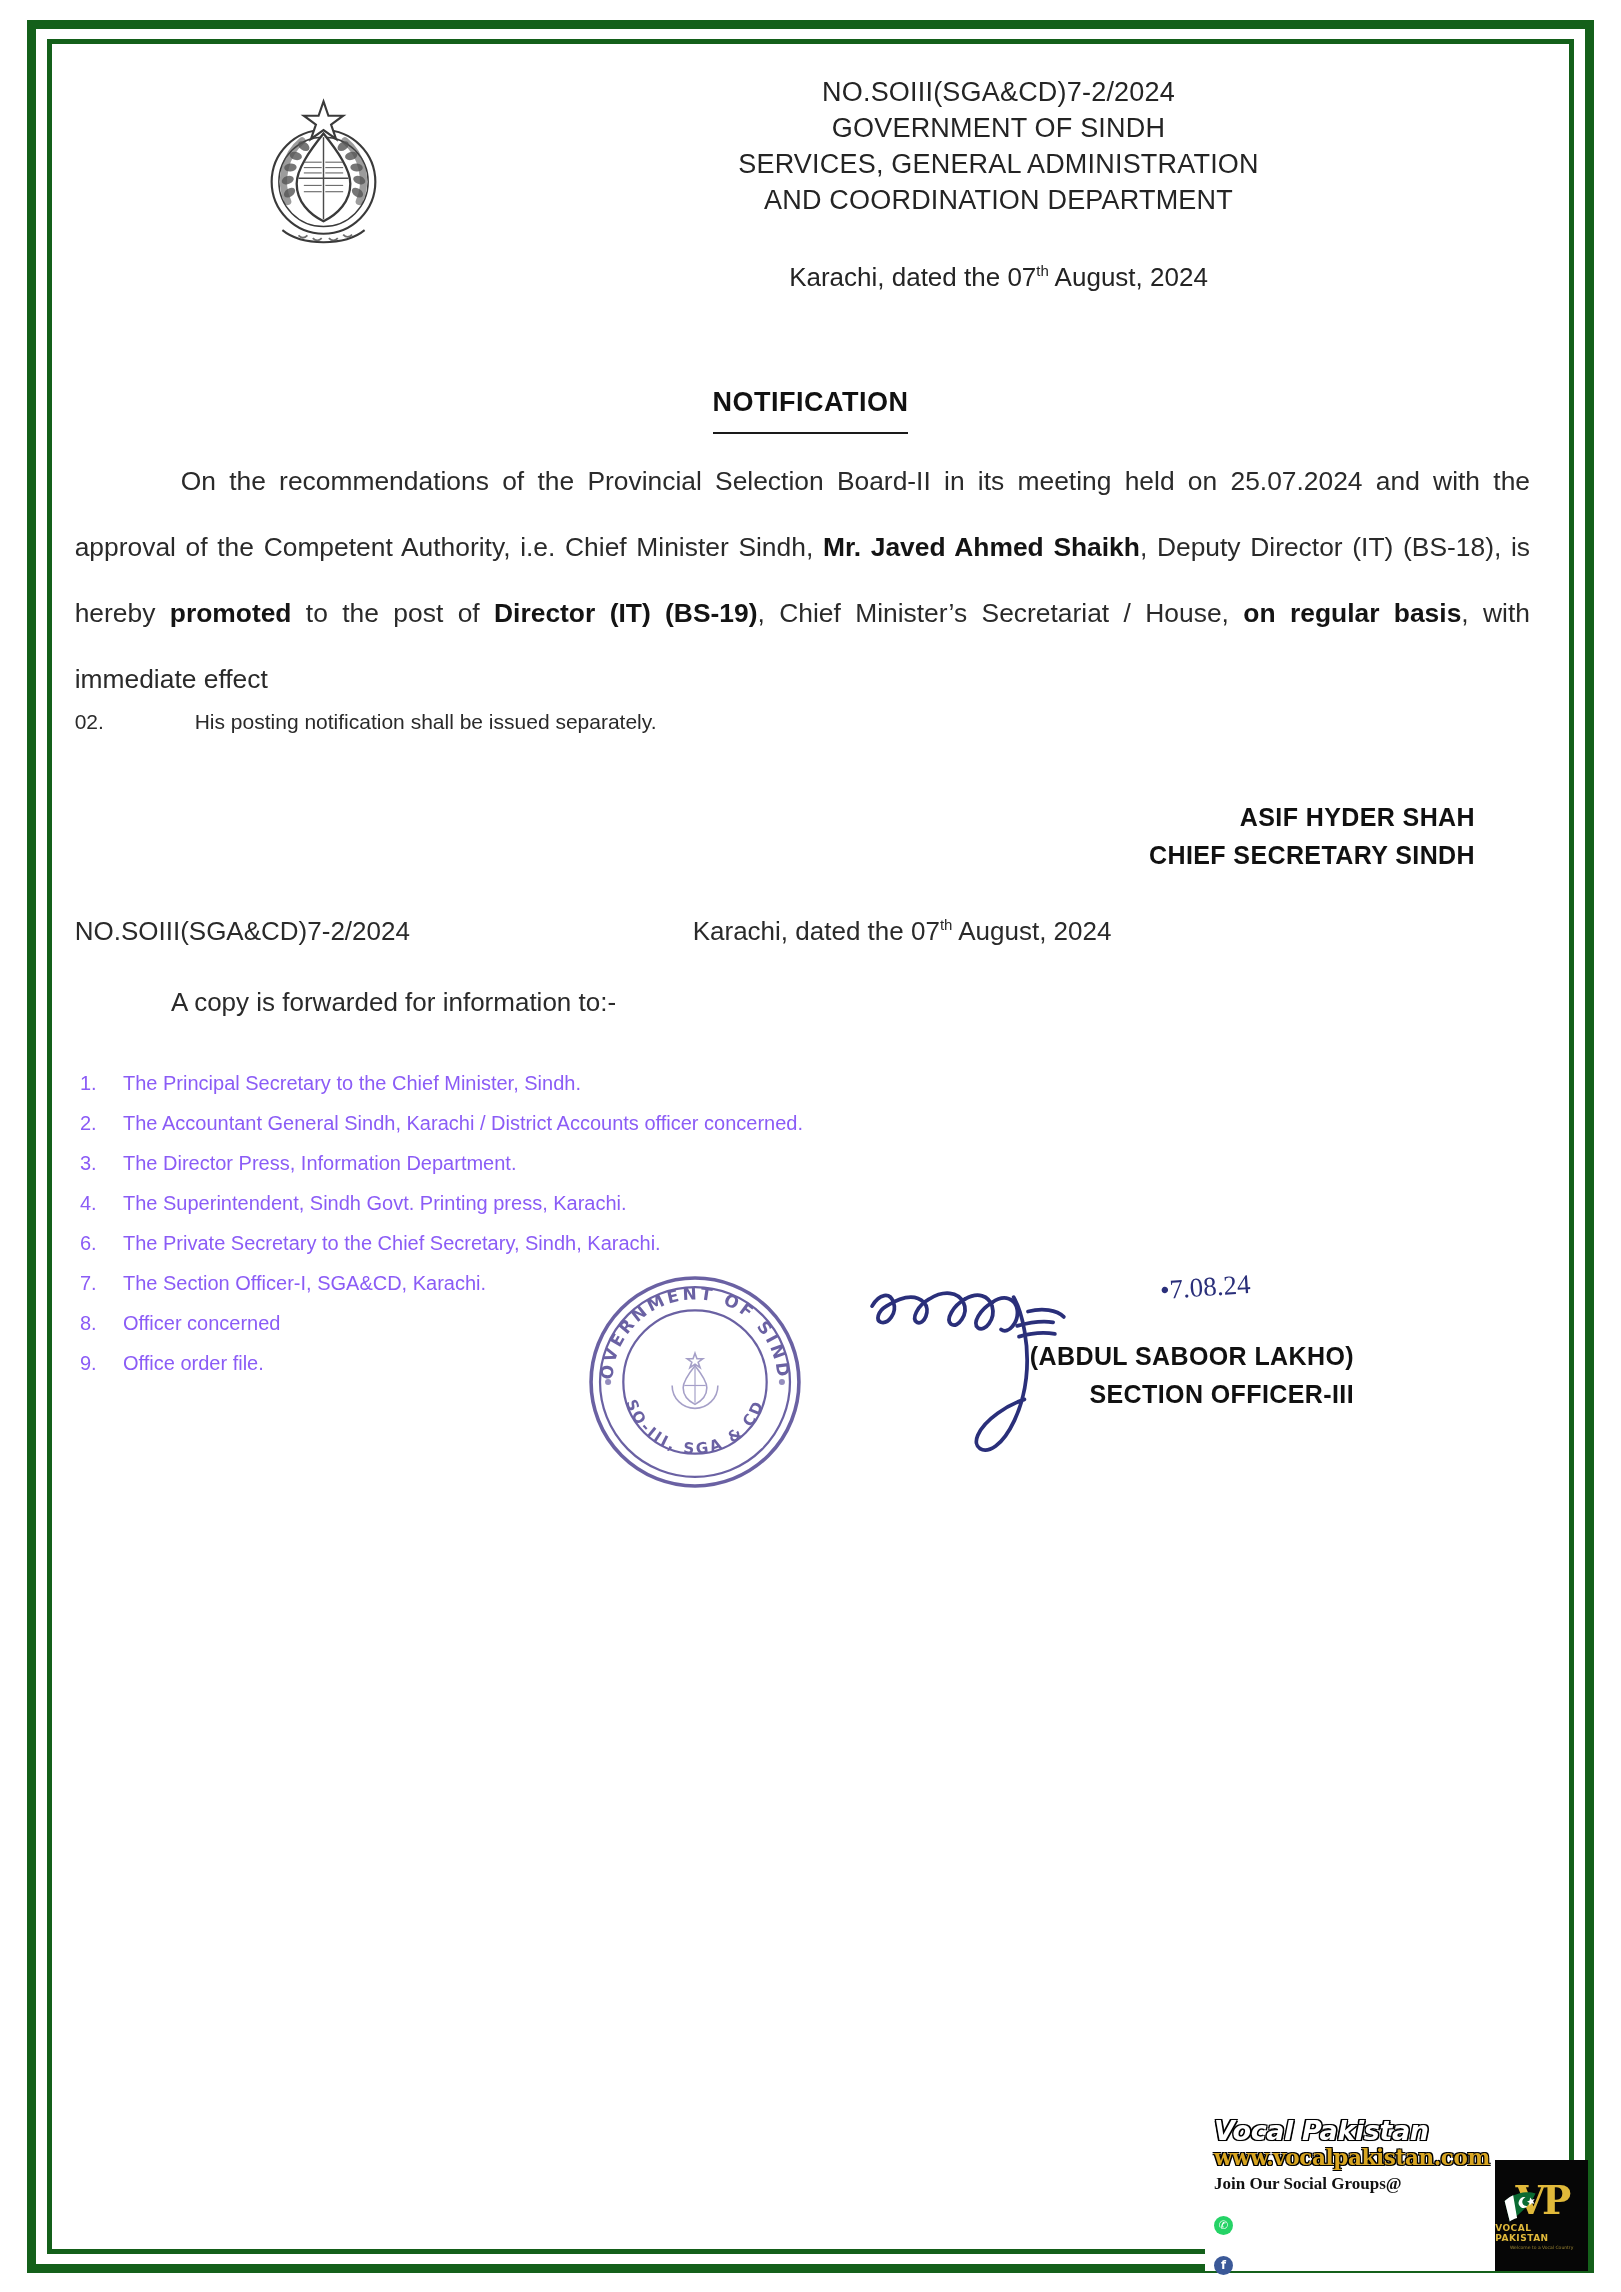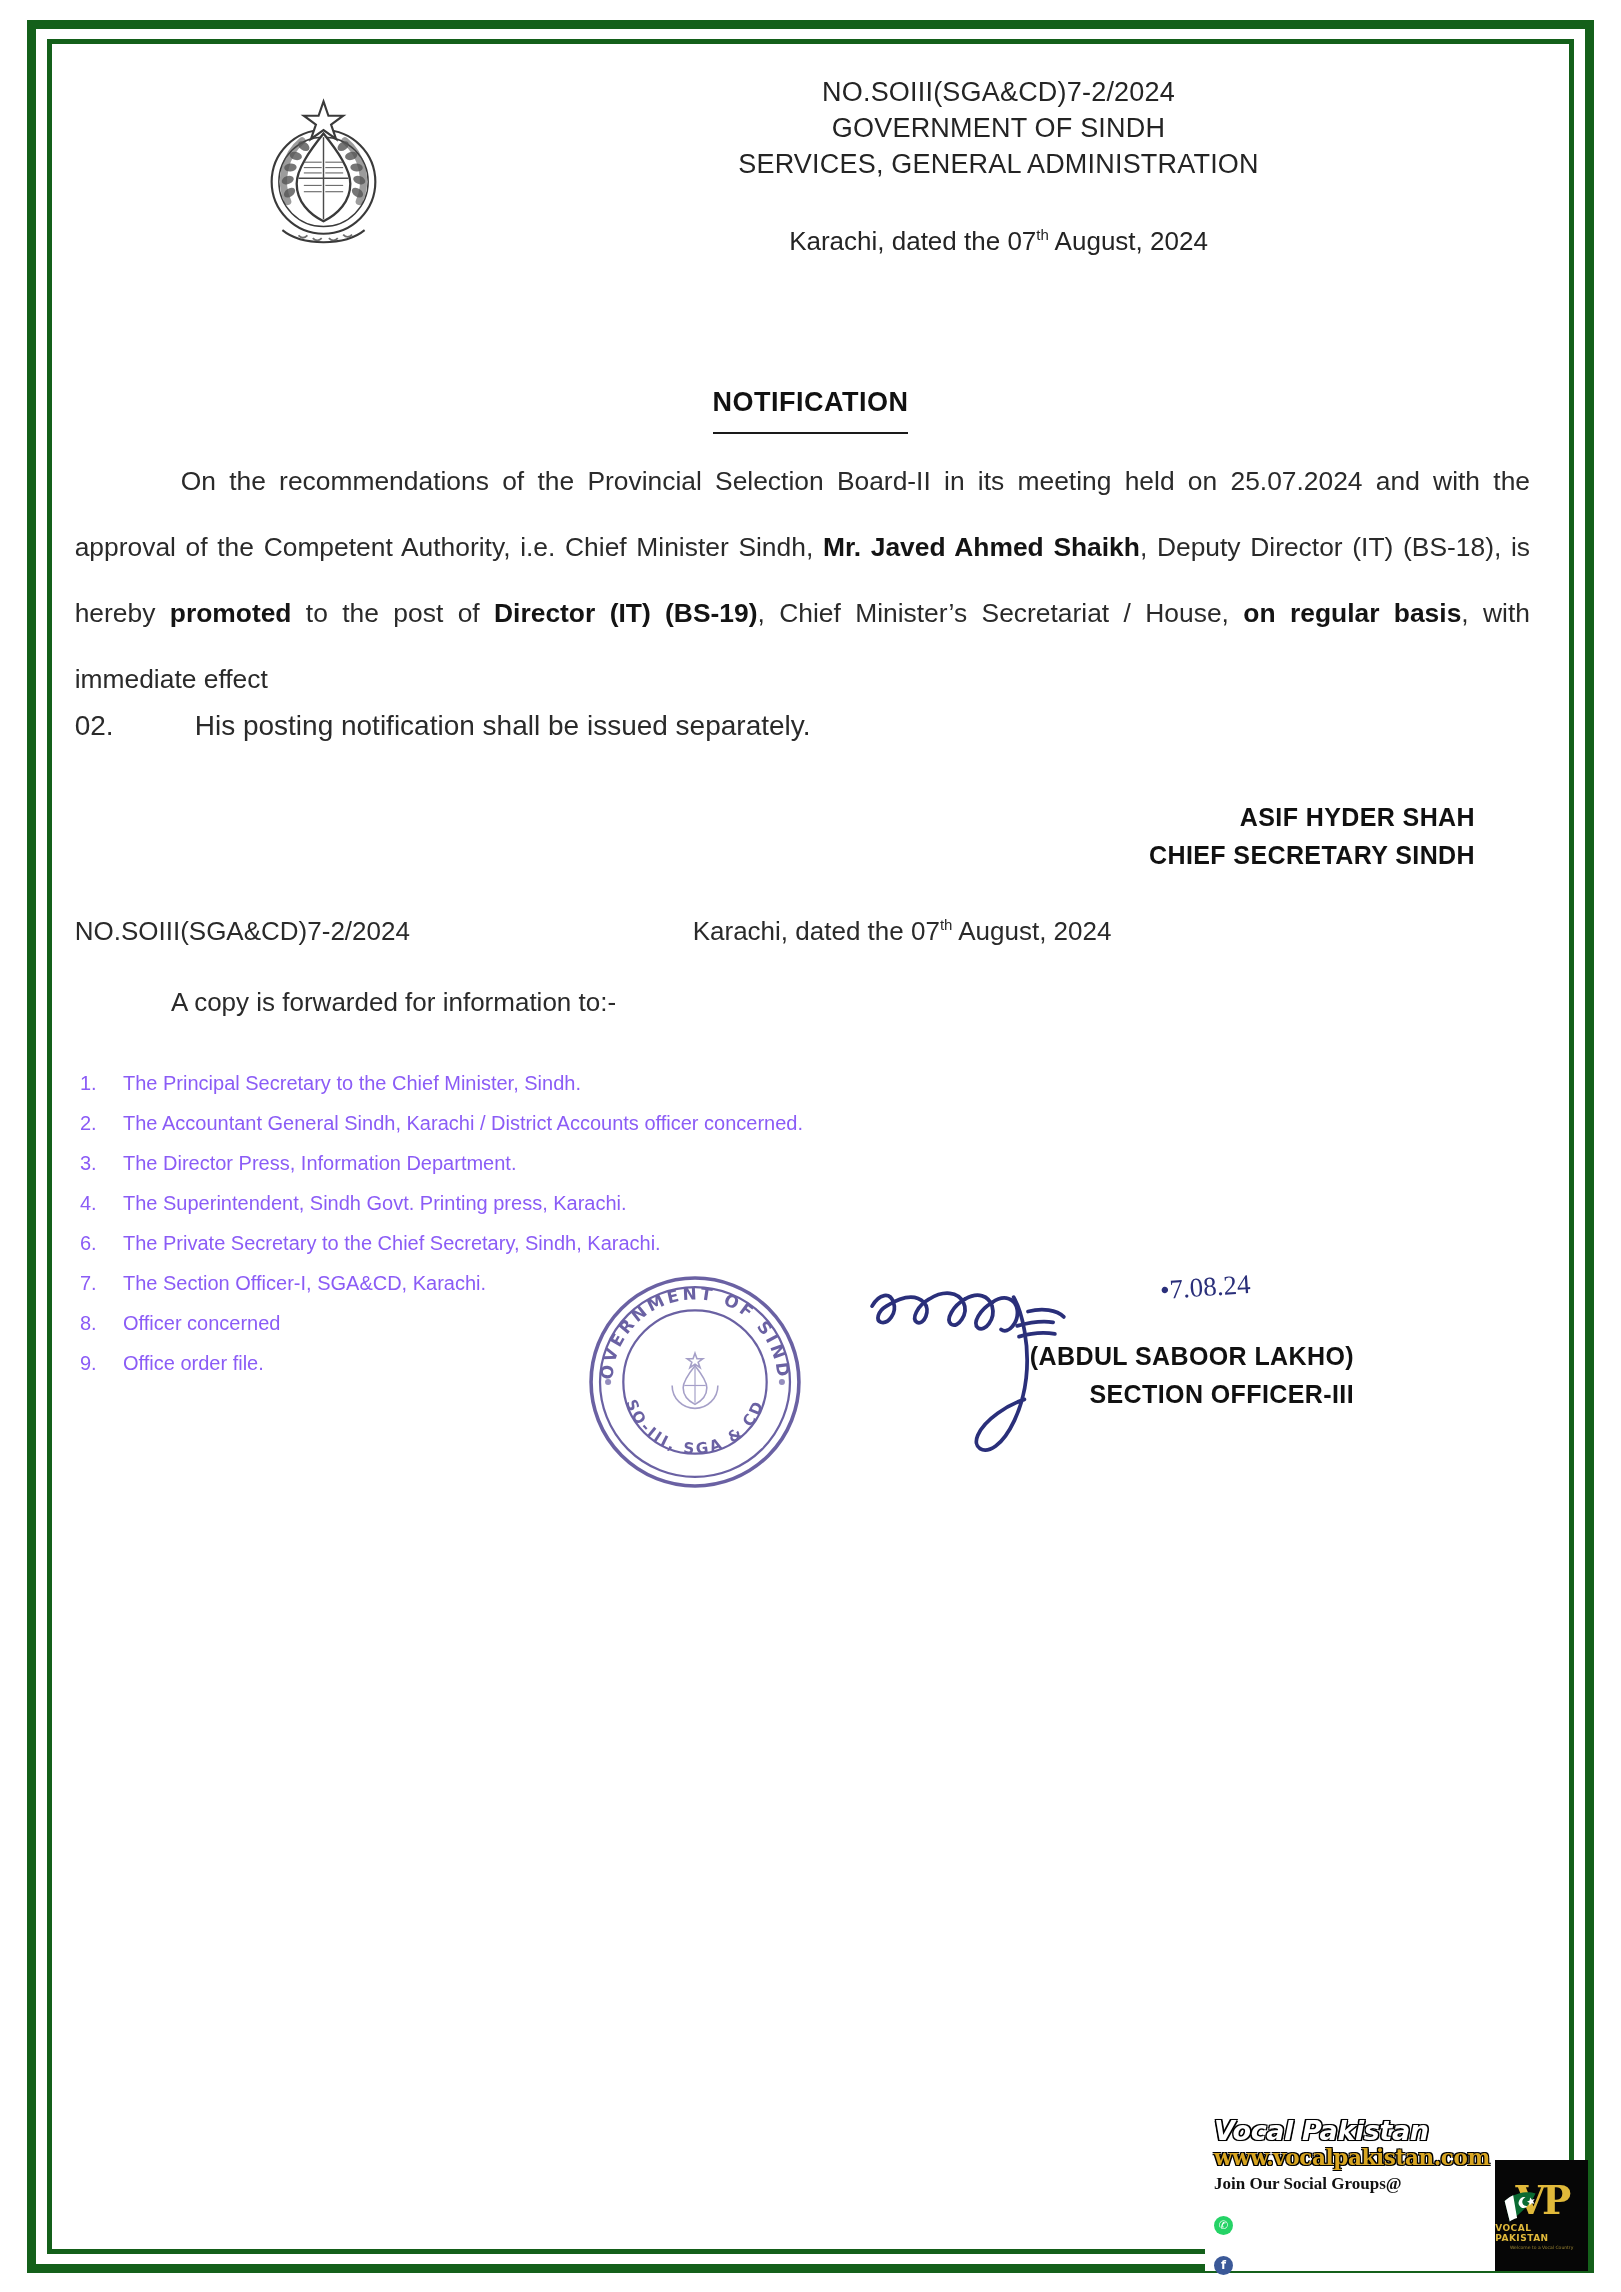--- a/index.html
+++ b/index.html
@@ -121,21 +121,21 @@
     text-justify: inter-word;
   }
   .body-para .indent { display: inline-block; width: 106px; }
   .body-para b { font-weight: bold; color: #141414; }
 
   
   .clause2 {
     position: absolute;
     left: 10.7px;
     top: 654px;
-    font-size: 28px;
+    font-size: 21px;
     color: #2a2a2a;
     white-space: nowrap;
   }
   .clause2 .num { display: inline-block; width: 120px; }
 
   
   .sig-top {
     position: absolute;
     left: 0;
     right: 82px;
@@ -413,20 +413,21 @@
                 <path d="M102 155 q5 5 10 0"></path>
             </g>
           </g>
         </svg>
       </div>
 
       <div class="header-text">
         <div class="line">NO.SOIII(SGA&amp;CD)7-2/2024</div>
         <div class="line caps">GOVERNMENT OF SINDH</div>
         <div class="line caps">SERVICES, GENERAL ADMINISTRATION</div>
+        <div class="line caps">AND COORDINATION DEPARTMENT</div>
         <div class="header-date"><span>Karachi, dated the 07</span><sup class="ord">th</sup><span> August, 2024</span></div>
       </div>
     </div>
 
     <div class="notif-title">
       <span>NOTIFICATION</span>
     </div>
 
     <div class="body-para">
       <span class="indent"></span><span>On the recommendations of the Provincial Selection Board-II in its meeting held on 25.07.2024 and with the approval of the Competent Authority, i.e. Chief Minister Sindh, </span><b>Mr. Javed Ahmed Shaikh</b><span>, Deputy Director (IT) (BS-18), is hereby </span><b>promoted</b><span> to the post of </span><b>Director (IT) (BS-19)</b><span>, Chief Minister’s Secretariat / House, </span><b>on regular basis</b><span>, with immediate effect</span>

